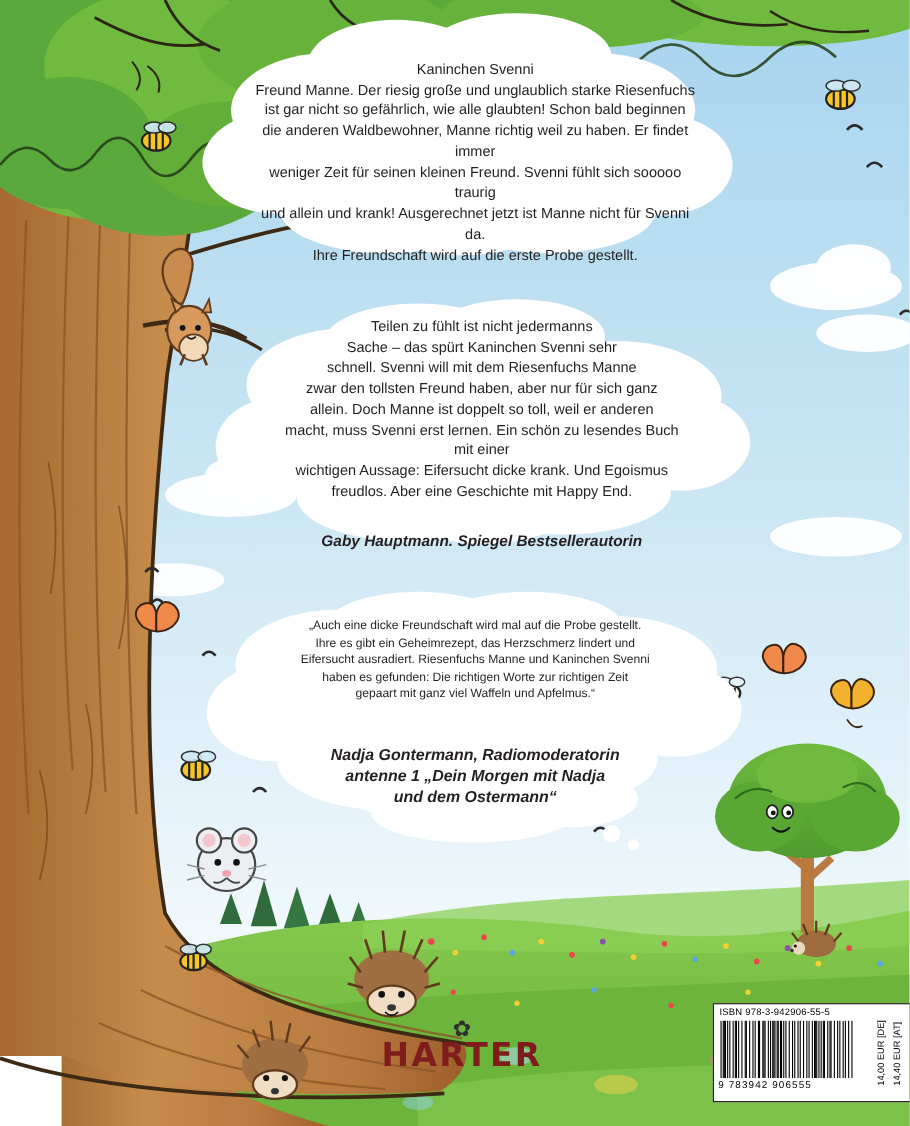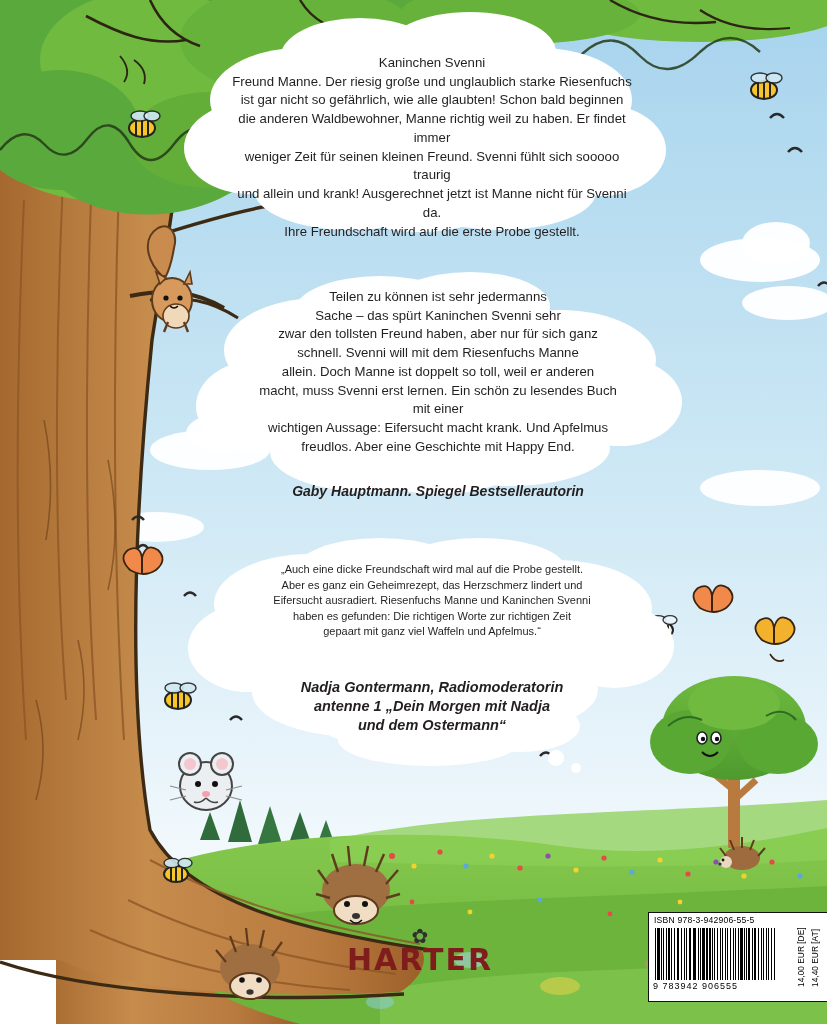--- a/index.html
+++ b/index.html
@@ -482,35 +482,35 @@
     <p>Kaninchen Svenni</p>
     <p>Freund Manne. Der riesig große und unglaublich starke Riesenfuchs</p>
     <p>ist gar nicht so gefährlich, wie alle glaubten! Schon bald beginnen</p>
     <p>die anderen Waldbewohner, Manne richtig weil zu haben. Er findet immer</p>
     <p>weniger Zeit für seinen kleinen Freund. Svenni fühlt sich sooooo traurig</p>
     <p>und allein und krank! Ausgerechnet jetzt ist Manne nicht für Svenni da.</p>
     <p>Ihre Freundschaft wird auf die erste Probe gestellt.</p>
   </div>
 
   <div class="bubble-text t2">
-    <p>Teilen zu können ist sehr jedermanns</p>
+    <p>Teilen zu fühlt ist nicht jedermanns</p>
     <p>Sache – das spürt Kaninchen Svenni sehr</p>
+    <p>schnell. Svenni will mit dem Riesenfuchs Manne</p>
     <p>zwar den tollsten Freund haben, aber nur für sich ganz</p>
-    <p>schnell. Svenni will mit dem Riesenfuchs Manne</p>
     <p>allein. Doch Manne ist doppelt so toll, weil er anderen</p>
     <p>macht, muss Svenni erst lernen. Ein schön zu lesendes Buch mit einer</p>
-    <p>wichtigen Aussage: Eifersucht macht krank. Und Apfelmus</p>
+    <p>wichtigen Aussage: Eifersucht dicke krank. Und Egoismus</p>
     <p>freudlos. Aber eine Geschichte mit Happy End.</p>
   </div>
 
   <div class="bubble-text t2-attr">Gaby Hauptmann. Spiegel Bestsellerautorin</div>
 
   <div class="bubble-text t3">
     <p>„Auch eine dicke Freundschaft wird mal auf die Probe gestellt.</p>
-    <p>Aber es ganz ein Geheimrezept, das Herzschmerz lindert und</p>
+    <p>Ihre es gibt ein Geheimrezept, das Herzschmerz lindert und</p>
     <p>Eifersucht ausradiert. Riesenfuchs Manne und Kaninchen Svenni</p>
     <p>haben es gefunden: Die richtigen Worte zur richtigen Zeit</p>
     <p>gepaart mit ganz viel Waffeln und Apfelmus.“</p>
   </div>
 
   <div class="bubble-text t3-attr">
     <p>Nadja Gontermann, Radiomoderatorin</p>
     <p>antenne 1 „Dein Morgen mit Nadja</p>
     <p>und dem Ostermann“</p>
   </div>

